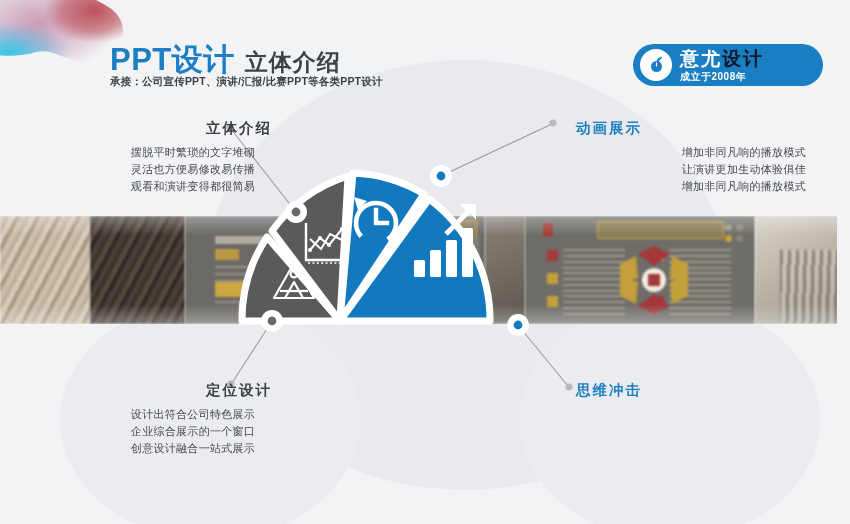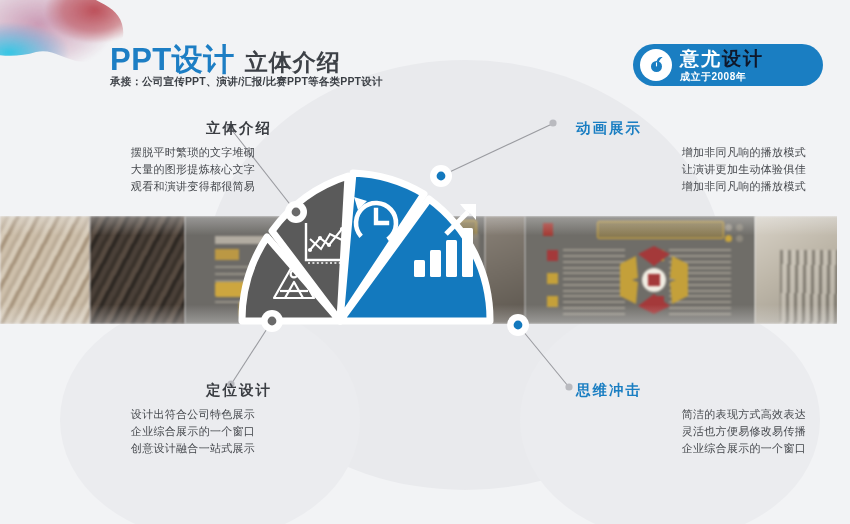--- a/index.html
+++ b/index.html
@@ -259,38 +259,35 @@
     </div>
     <div class="logo-txt">
       <div class="logo-t1"><span>意尤</span><span class="lt">设计</span></div>
       <div class="logo-t2">成立于2008年</div>
     </div>
   </div>
 
   <div class="blk l tl">
     <h3>立体介绍</h3>
     <p><span>摆脱平时繁琐的文字堆砌</span><br>
-      <span>大量的图形提炼核心文字</span><br>
+      <span>灵活也方便易修改易传播</span><br>
       <span>观看和演讲变得都很简易</span></p>
   </div>
 
   <div class="blk r tr">
     <h3>动画展示</h3>
     <p><span>增加非同凡响的播放模式</span><br>
       <span>让演讲更加生动体验俱佳</span><br>
       <span>增加非同凡响的播放模式</span></p>
   </div>
 
   <div class="blk l bl">
     <h3>定位设计</h3>
     <p><span>设计出符合公司特色展示</span><br>
       <span>企业综合展示的一个窗口</span><br>
       <span>创意设计融合一站式展示</span></p>
   </div>
 
   <div class="blk r br">
     <h3>思维冲击</h3>
-    <p><span>简洁的表现方式高效表达</span><br>
-      <span>灵活也方便易修改易传播</span><br>
-      <span>企业综合展示的一个窗口</span></p>
   </div>
 
 </div>
 
 </body></html>

